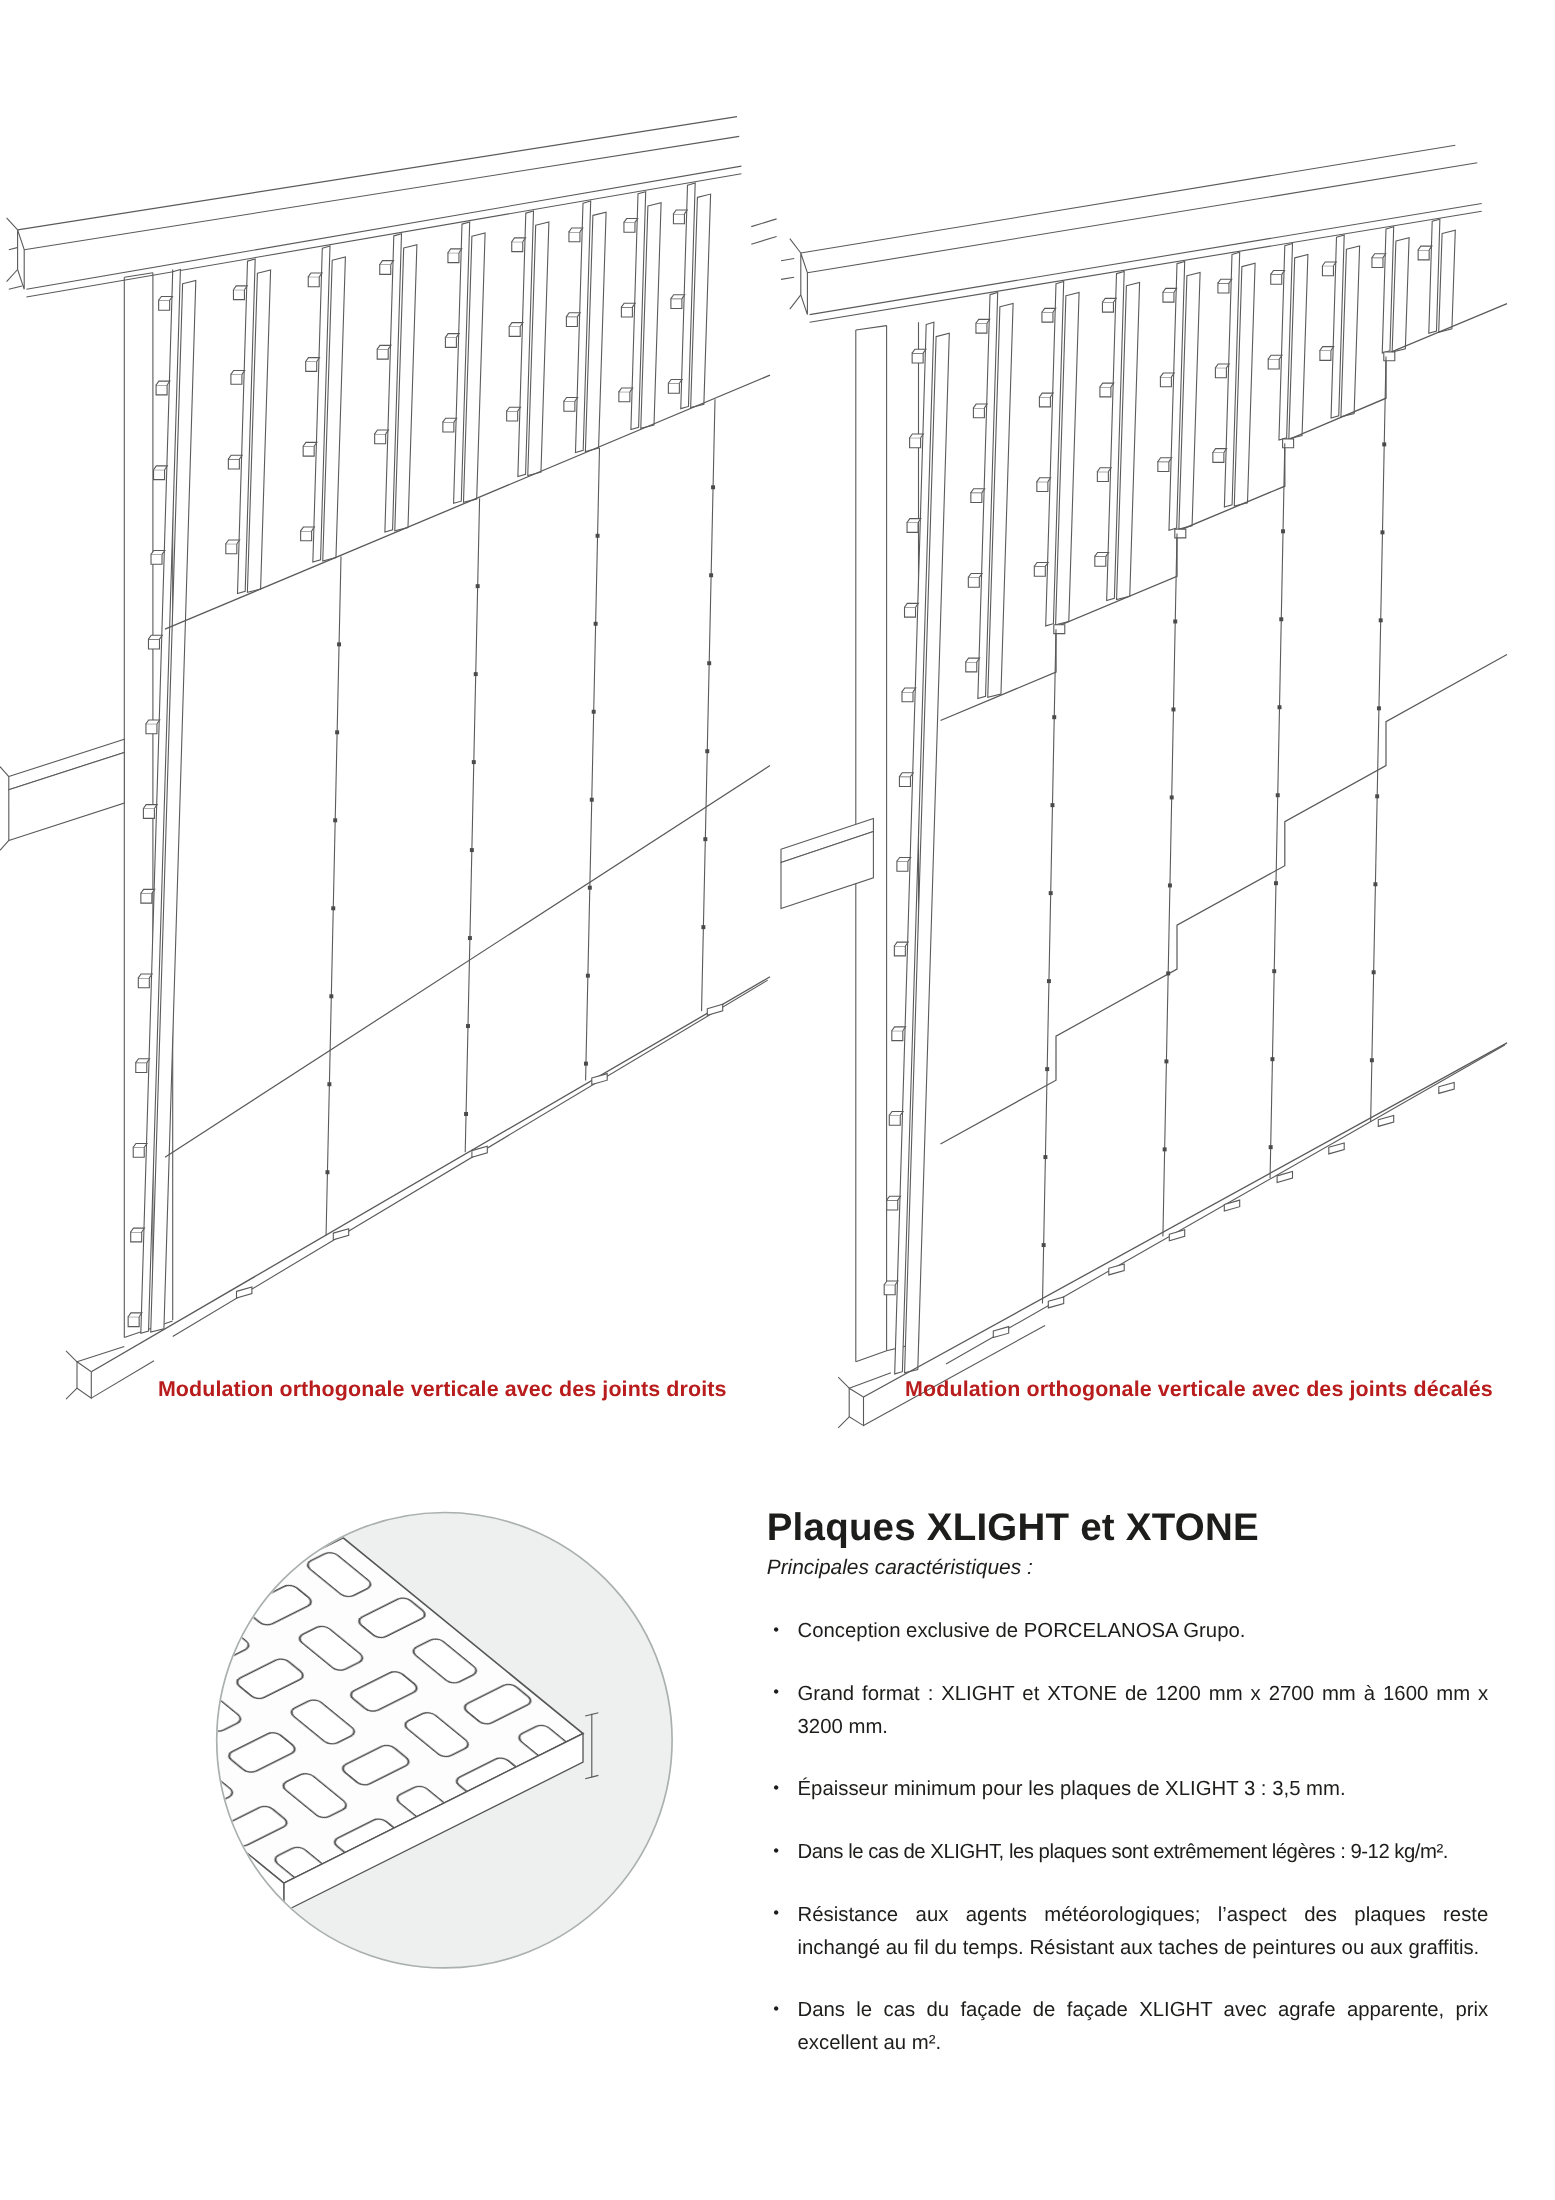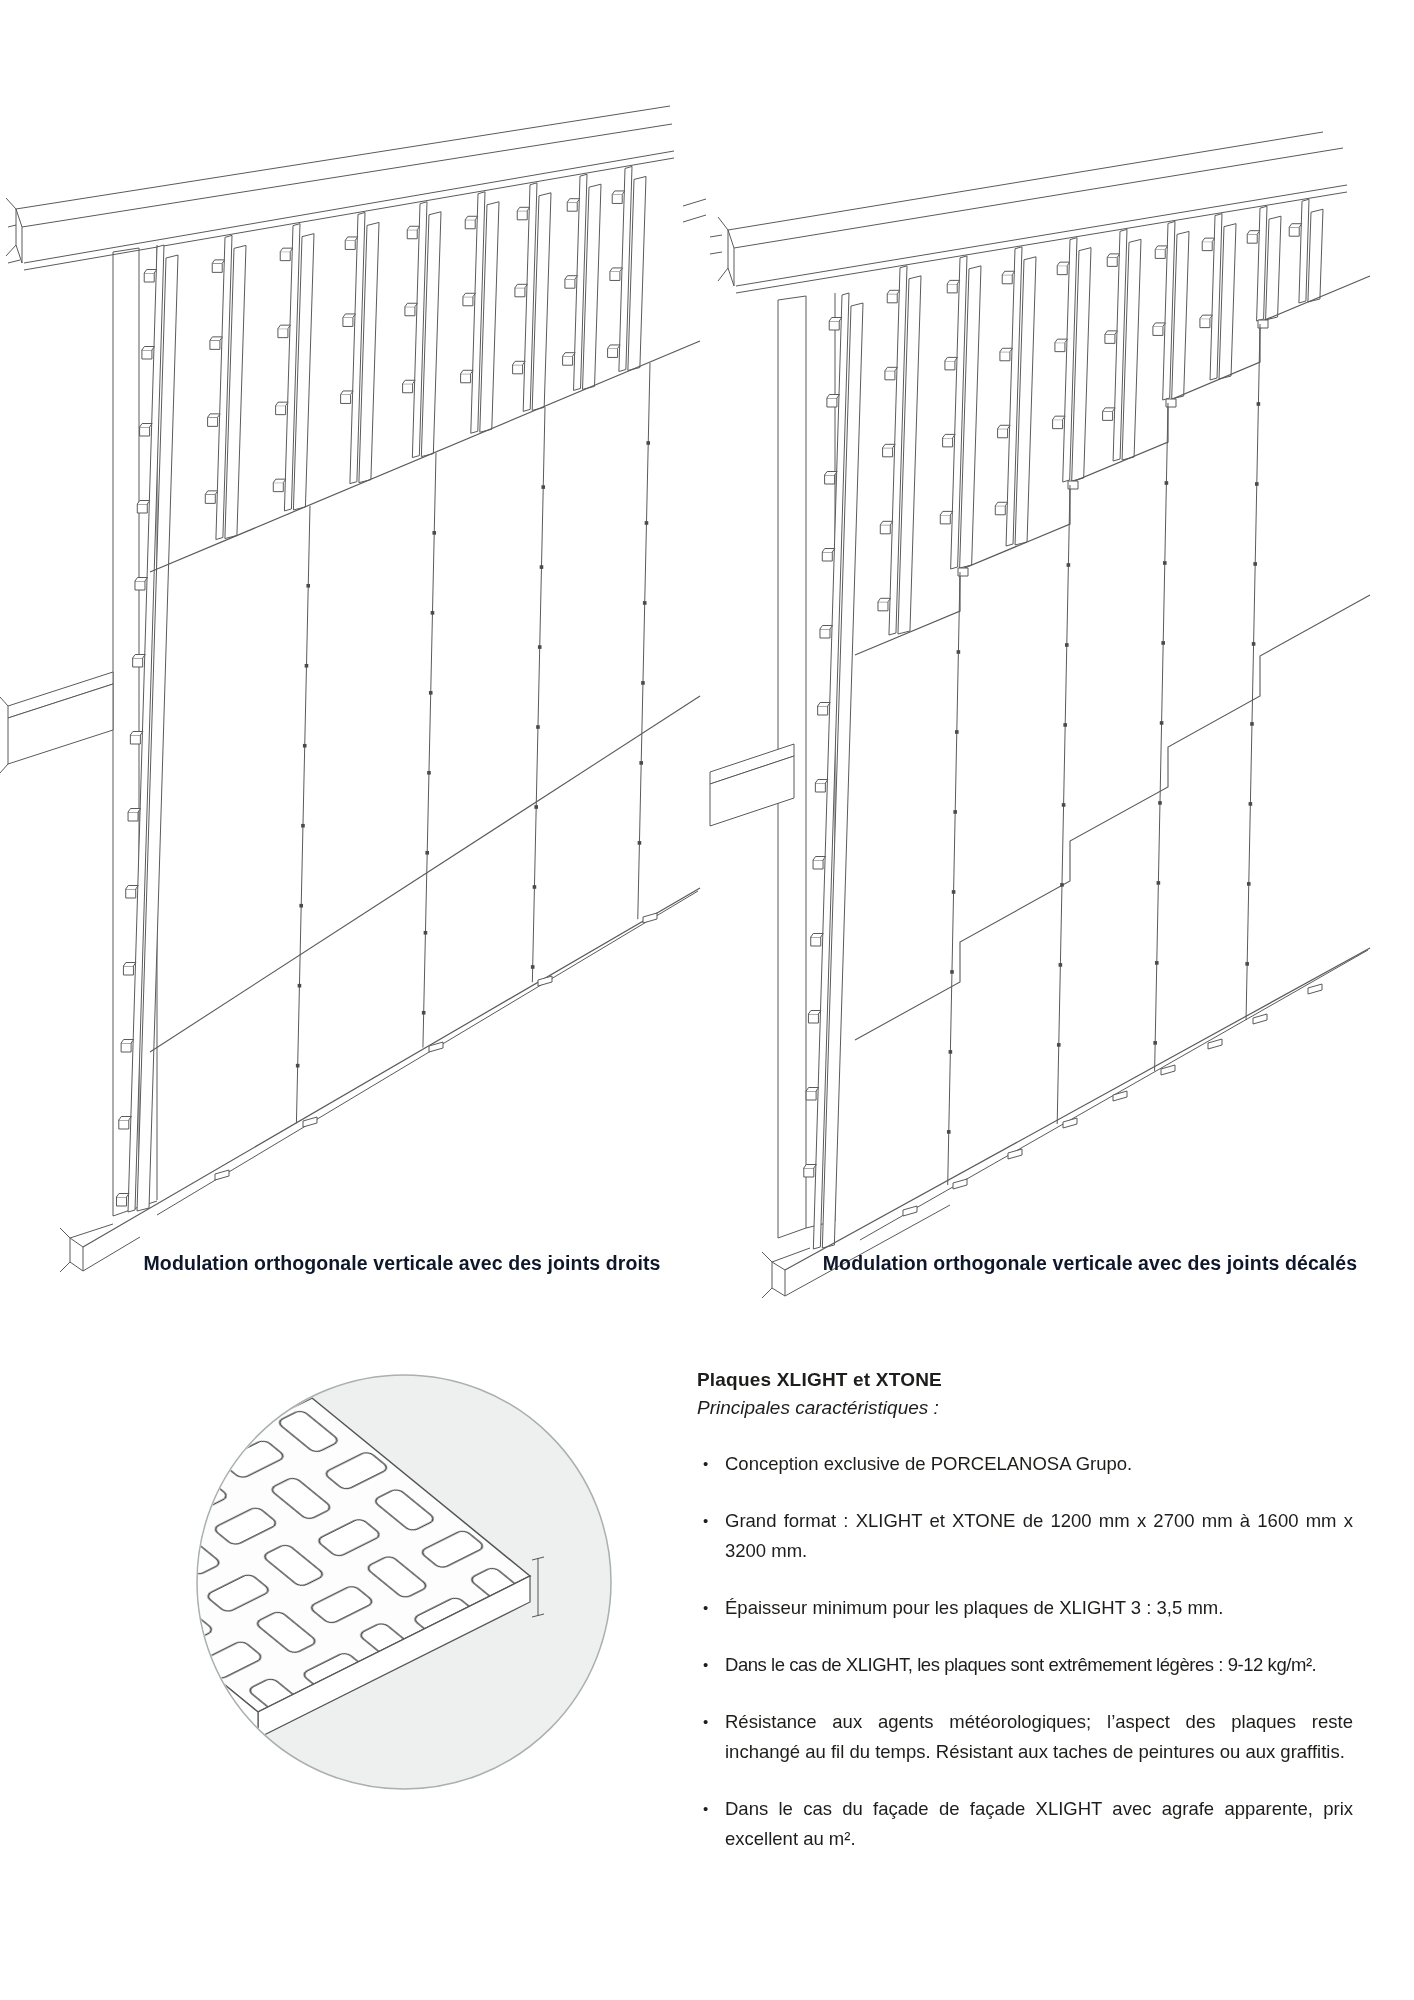--- a/index.html
+++ b/index.html
@@ -1,24 +1,24 @@
 <!DOCTYPE html>
 <html><head>
 <meta charset="utf-8">
 <style>
   html,body{margin:0;padding:0;background:#fff;}
   #page{position:relative;width:1414px;height:2000px;background:#ffffff;overflow:hidden;
         font-family:"Liberation Sans", sans-serif;color:#1d1d1b;}
   #diagram-svg{position:absolute;left:0;top:0;width:1414px;height:2000px;}
   .caption{position:absolute;top:1252px;font-size:19.5px;font-weight:bold;text-align:center;
-           letter-spacing:0.1px;color:#0f172a;}
+           letter-spacing:0.1px;color:#b91c1c;}
   #caption-left{left:57px;width:690px;}
   #caption-right{left:757px;width:666px;}
   #text-block{position:absolute;left:697px;top:1369px;width:656px;}
-  #heading{font-size:19px;font-weight:bold;letter-spacing:0.2px;margin:0 0 6px 0;}
+  #heading{font-size:35px;font-weight:bold;letter-spacing:0.2px;margin:0 0 6px 0;}
   #subheading{font-size:19px;margin:0;font-style:italic;}
   #bullet-list{list-style:none;margin:30px 0 0 0;padding:0;}
   #bullet-list li{position:relative;padding-left:28px;margin-bottom:27px;font-size:18.5px;
                   line-height:30px;text-align:justify;text-align-last:left;}
   #bullet-list li .dot{position:absolute;left:6px;top:0;font-size:15px;}
   #bullet-list li:nth-child(4){letter-spacing:-0.45px;}
   #bullet-list li:nth-child(1),#bullet-list li:nth-child(3){text-align:left;}
 </style>
 </head>
 <body>

